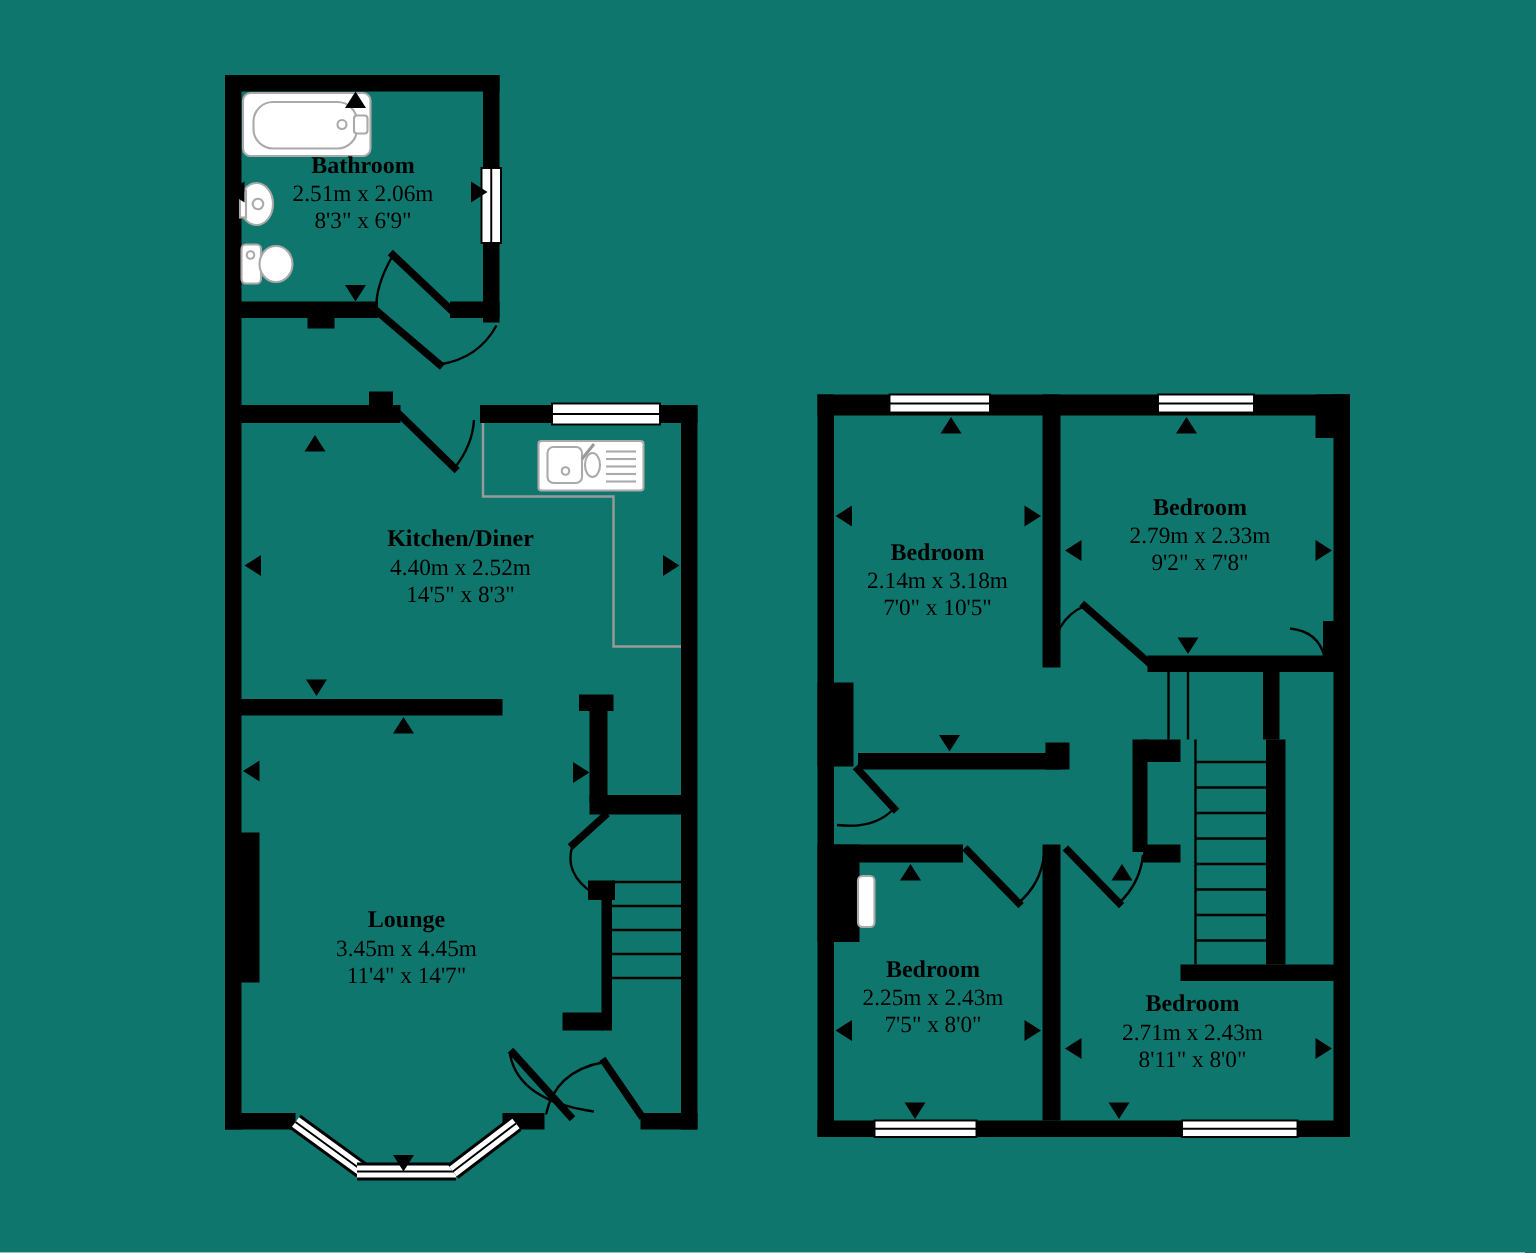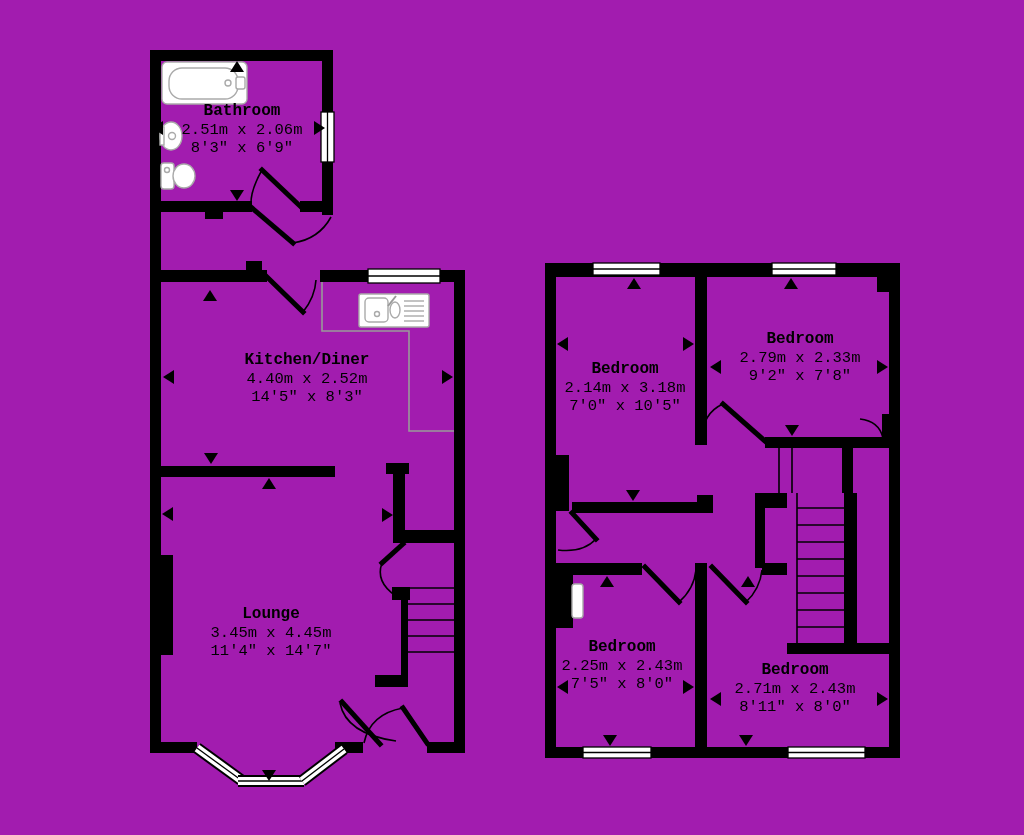--- a/index.html
+++ b/index.html
@@ -1,17 +1,17 @@
 <!DOCTYPE html>
 <html><head>
 <meta charset="utf-8">
 <style>
   html,body{margin:0;padding:0;background:#ffffff;}
-  .canvas{position:relative;width:1024px;height:835px;background:#a21caf;overflow:hidden;
-          font-family:Liberation Mono, monospace;}
+  .canvas{position:relative;width:1024px;height:835px;background:#0f766e;overflow:hidden;
+          font-family:Liberation Serif, serif;}
   svg{display:block}
   .wall{fill:#000;stroke:none}
   .leaf{stroke:#000;stroke-width:5;stroke-linecap:square;fill:none}
   .arc{stroke:#000;stroke-width:1.6;fill:none}
   .winline{stroke:#000;stroke-width:1.3;fill:none}
   .tread{stroke:#000;stroke-width:1.6;fill:none}
   .fixture2{stroke:#aaa;stroke-width:1.4;fill:#fff}
   .counter{stroke:#9a9a9a;stroke-width:1.6;fill:none}
   .arrow{fill:#000;stroke:none}
   .room-name{font-size:16px;font-weight:bold;fill:#000;text-anchor:middle}

